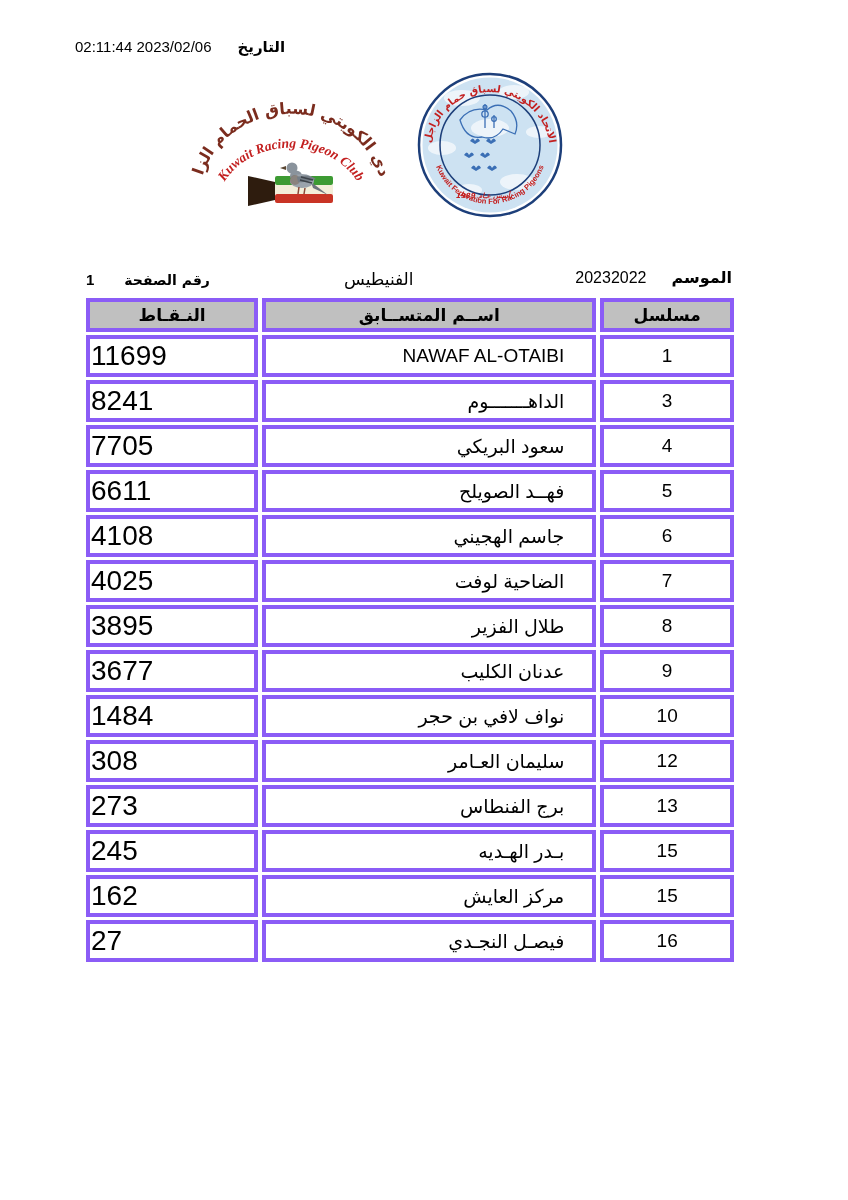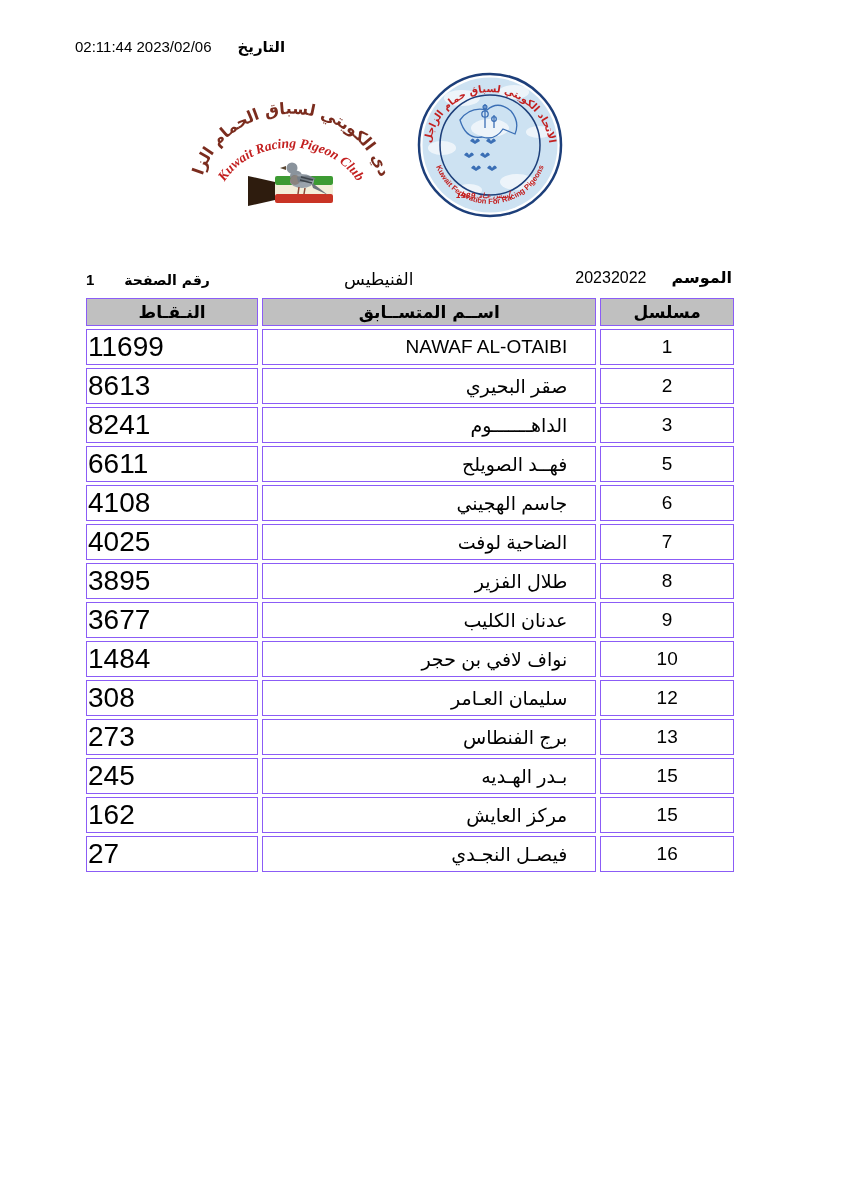--- a/index.html
+++ b/index.html
@@ -31,21 +31,21 @@
   .pagenum-box { position:absolute; top:271px; left:86px; display:flex; gap:30px; align-items:baseline; }
   .pagenum-box .num { font-weight:bold; font-size:15px; }
   .pagenum-box .lbl { font-weight:bold; font-size:14px; font-family:"DejaVu Sans",sans-serif; }
 
   
   .results-table {
     position:absolute; left:82px; top:295px;
     border-collapse:separate; border-spacing:4px 3px;
     table-layout:fixed; width:656px;
   }
-  .results-table th, .results-table td { border:1px solid #8b5cf6; vertical-align:middle; }
+  .results-table th, .results-table td { border:4px solid #8b5cf6; vertical-align:middle; }
   .results-table th {
     background:#c0c0c0; height:24px; font-weight:bold;
     font-family:"DejaVu Sans","Liberation Sans",sans-serif; font-size:17px; text-align:center;
   }
   .results-table td { height:25px; background:#fff; }
   .points-cell { text-align:left; padding-right:34px; font-size:28px; }
   .name-cell   { text-align:right; padding-right:28px; font-size:19px;
                  font-family:"Liberation Sans","DejaVu Sans",sans-serif; }
   .serial-cell { text-align:center; font-size:19px; }
 </style>
@@ -158,30 +158,30 @@
         <th>مسلسل</th>
       </tr>
     </thead>
     <tbody>
         <tr>
           <td class="points-cell">11699</td>
           <td class="name-cell">NAWAF AL-OTAIBI</td>
           <td class="serial-cell">1</td>
         </tr>
         <tr>
-          <td class="points-cell">8613</td>
-          <td class="name-cell">صقر البحيري</td>
-          <td class="serial-cell">2</td>
-        </tr>
-        <tr>
           <td class="points-cell">8241</td>
           <td class="name-cell">الداهـــــــوم</td>
           <td class="serial-cell">3</td>
         </tr>
         <tr>
+          <td class="points-cell">7705</td>
+          <td class="name-cell">سعود البريكي</td>
+          <td class="serial-cell">4</td>
+        </tr>
+        <tr>
           <td class="points-cell">6611</td>
           <td class="name-cell">فهــد الصويلح</td>
           <td class="serial-cell">5</td>
         </tr>
         <tr>
           <td class="points-cell">4108</td>
           <td class="name-cell">جاسم الهجيني</td>
           <td class="serial-cell">6</td>
         </tr>
         <tr>

